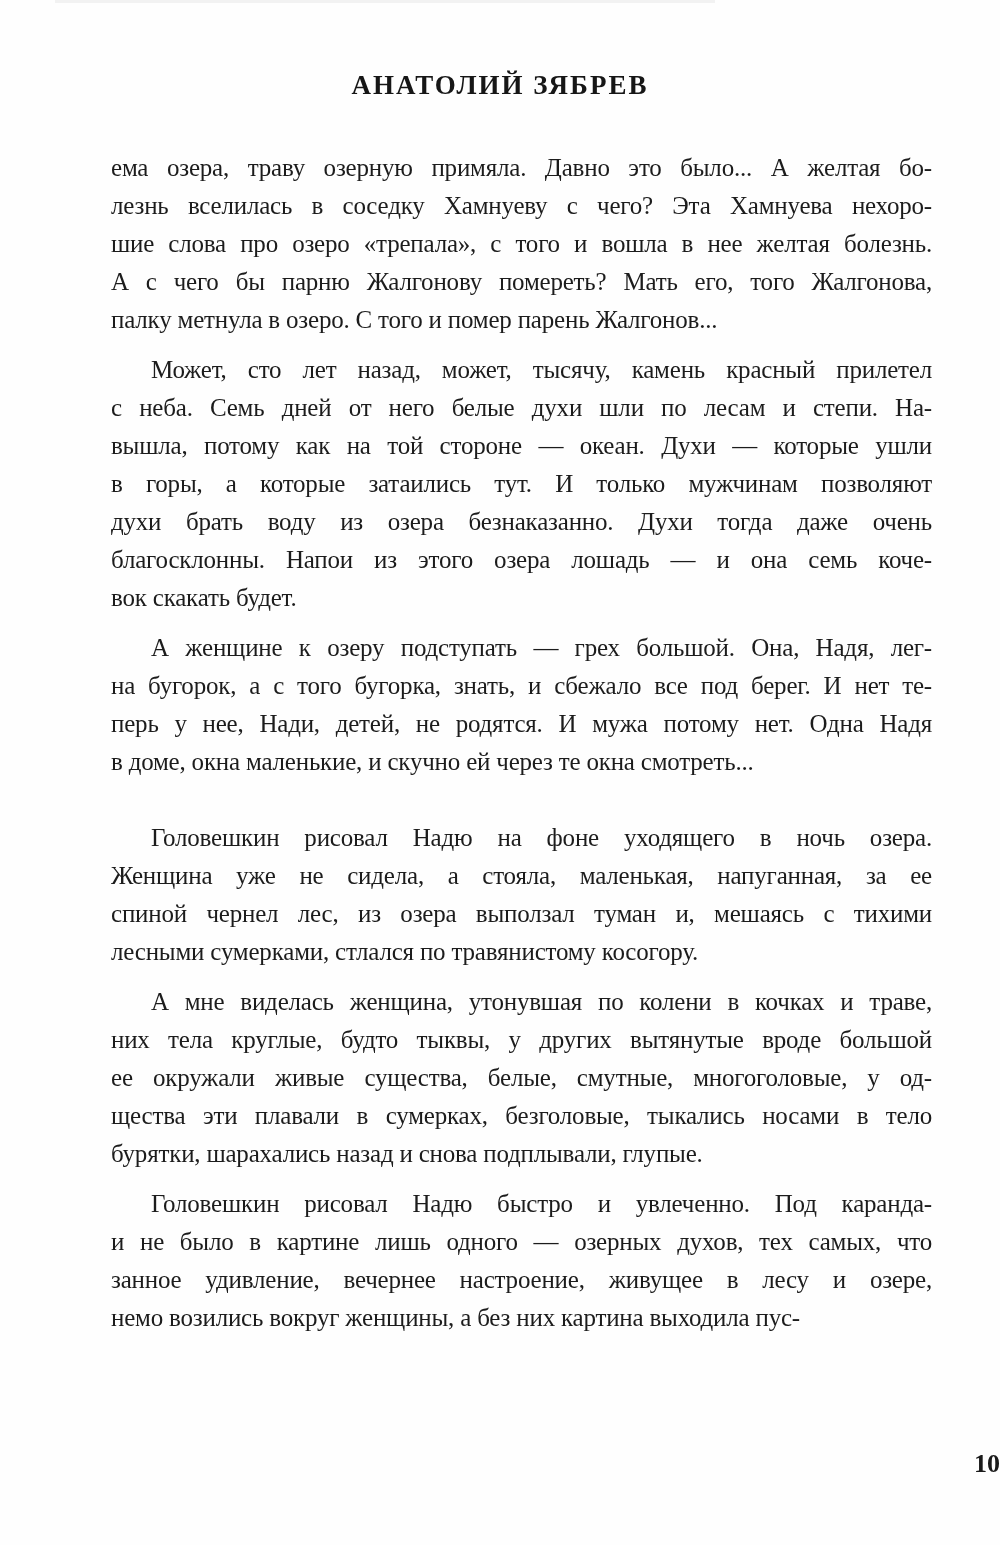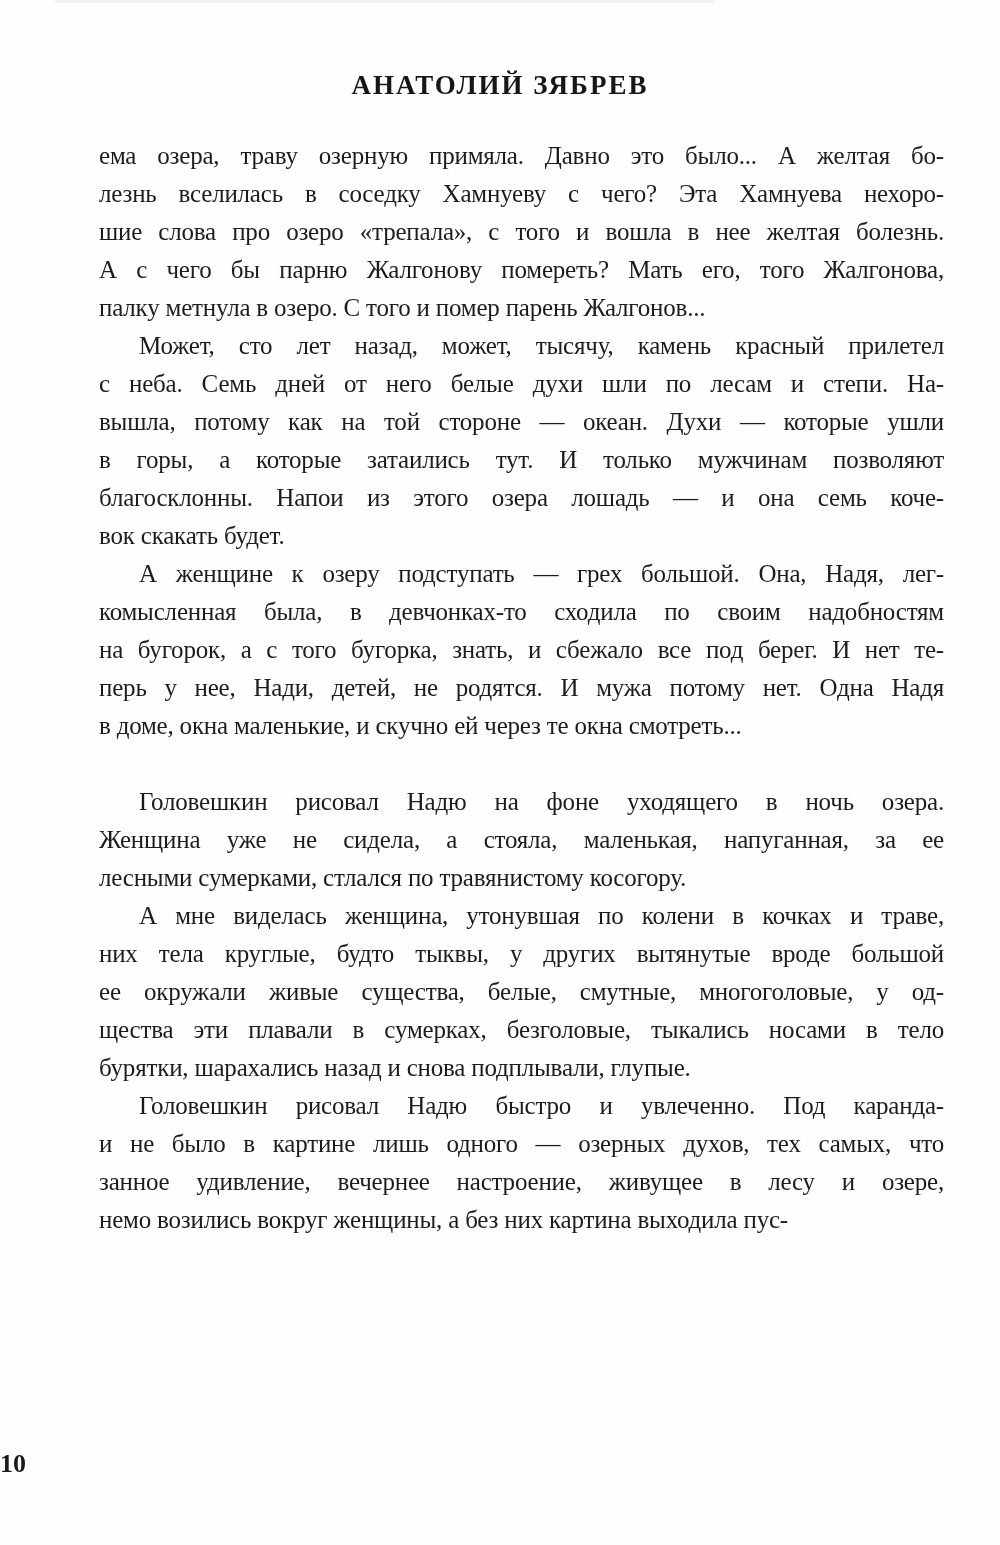--- a/index.html
+++ b/index.html
@@ -35,37 +35,37 @@
   }
   .text-block {
     position: absolute;
     top: 137px;
     left: 99px;
     width: 845px;
     font-size: 25px;
     letter-spacing: -0.2px;
     line-height: 38px;
   }
-  .para { margin: 0; }
+  .para { margin: 12px; }
   .para.section-break { margin-top: 38px; }
   .line {
     text-align: justify;
     text-align-last: justify;
     white-space: normal;
     height: 38px;
     overflow: hidden;
   }
   .line.para-end { text-align-last: left; }
   .line.indented { text-indent: 40px; }
   .page-number {
     position: absolute;
     top: 1449px;
     left: 0;
     width: 100%;
-    text-align: left;
+    text-align: right;
     font-size: 26px;
     font-weight: bold;
     color: #1a1a1a;
     font-family: Liberation Serif, serif;
   }
 </style>
 </head>
 <body>
 
 <div class="page">
@@ -79,33 +79,34 @@
         <div class="line">лезнь вселилась в соседку Хамнуеву с чего? Эта Хамнуева нехоро-</div>
         <div class="line">шие слова про озеро «трепала», с того и вошла в нее желтая болезнь.</div>
         <div class="line">А с чего бы парню Жалгонову помереть? Мать его, того Жалгонова,</div>
         <div class="line para-end">палку метнула в озеро. С того и помер парень Жалгонов...</div>
       </div>
       <div class="para">
         <div class="line indented">Может, сто лет назад, может, тысячу, камень красный прилетел</div>
         <div class="line">с неба. Семь дней от него белые духи шли по лесам и степи. На-</div>
         <div class="line">вышла, потому как на той стороне — океан. Духи — которые ушли</div>
         <div class="line">в горы, а которые затаились тут. И только мужчинам позволяют</div>
+        <div class="line">духи брать воду из озера безнаказанно. Духи тогда даже очень</div>
         <div class="line">благосклонны. Напои из этого озера лошадь — и она семь коче-</div>
         <div class="line para-end">вок скакать будет.</div>
       </div>
       <div class="para">
         <div class="line indented">А женщине к озеру подступать — грех большой. Она, Надя, лег-</div>
-        <div class="line">комысленная была, в девчонках-то сходила по своим надобностям</div>
         <div class="line">на бугорок, а с того бугорка, знать, и сбежало все под берег. И нет те-</div>
         <div class="line">перь у нее, Нади, детей, не родятся. И мужа потому нет. Одна Надя</div>
         <div class="line para-end">в доме, окна маленькие, и скучно ей через те окна смотреть...</div>
       </div>
       <div class="para section-break">
         <div class="line indented">Головешкин рисовал Надю на фоне уходящего в ночь озера.</div>
         <div class="line">Женщина уже не сидела, а стояла, маленькая, напуганная, за ее</div>
+        <div class="line">спиной чернел лес, из озера выползал туман и, мешаясь с тихими</div>
         <div class="line para-end">лесными сумерками, стлался по травянистому косогору.</div>
       </div>
       <div class="para">
         <div class="line indented">А мне виделась женщина, утонувшая по колени в кочках и траве,</div>
         <div class="line">них тела круглые, будто тыквы, у других вытянутые вроде большой</div>
         <div class="line">ее окружали живые существа, белые, смутные, многоголовые, у од-</div>
         <div class="line">щества эти плавали в сумерках, безголовые, тыкались носами в тело</div>
         <div class="line para-end">бурятки, шарахались назад и снова подплывали, глупые.</div>
       </div>
       <div class="para">

